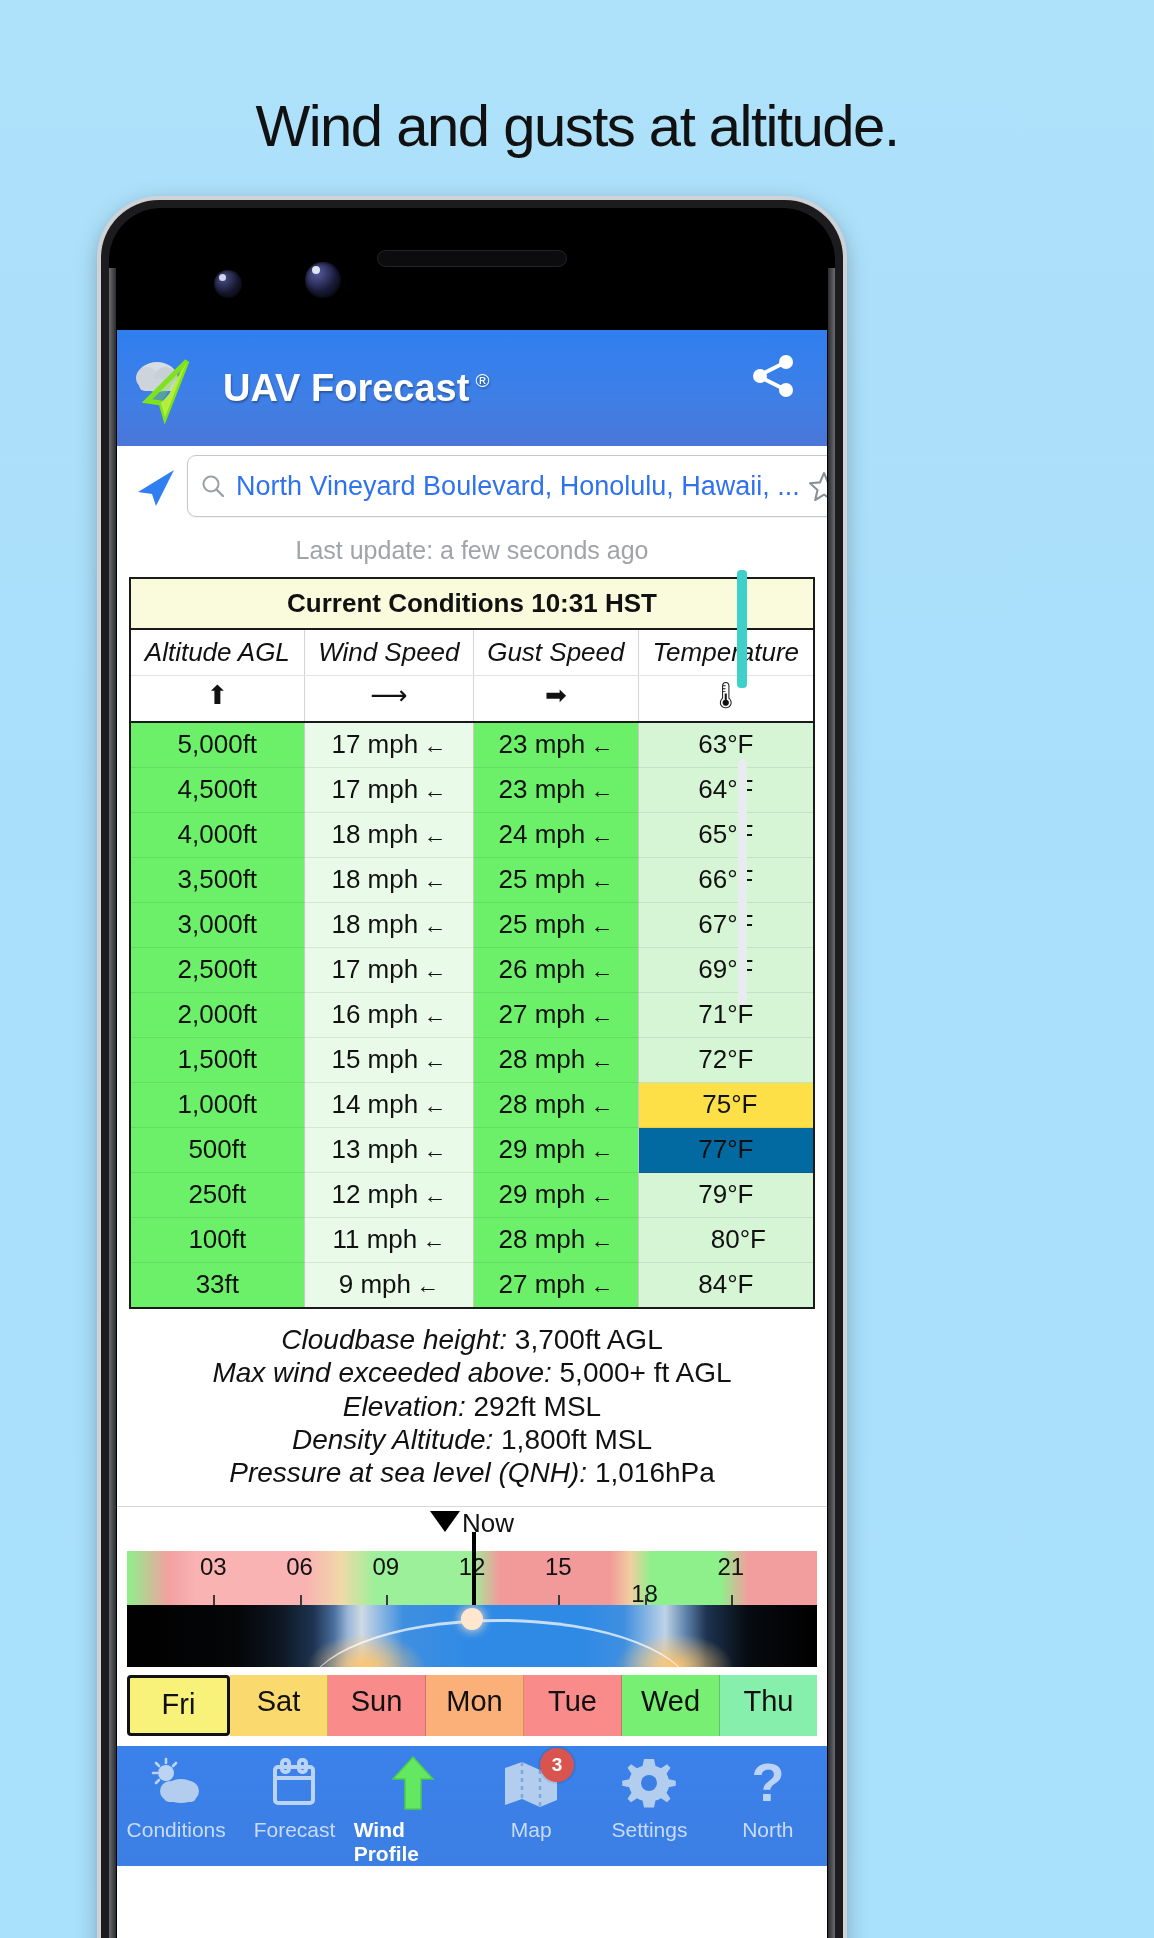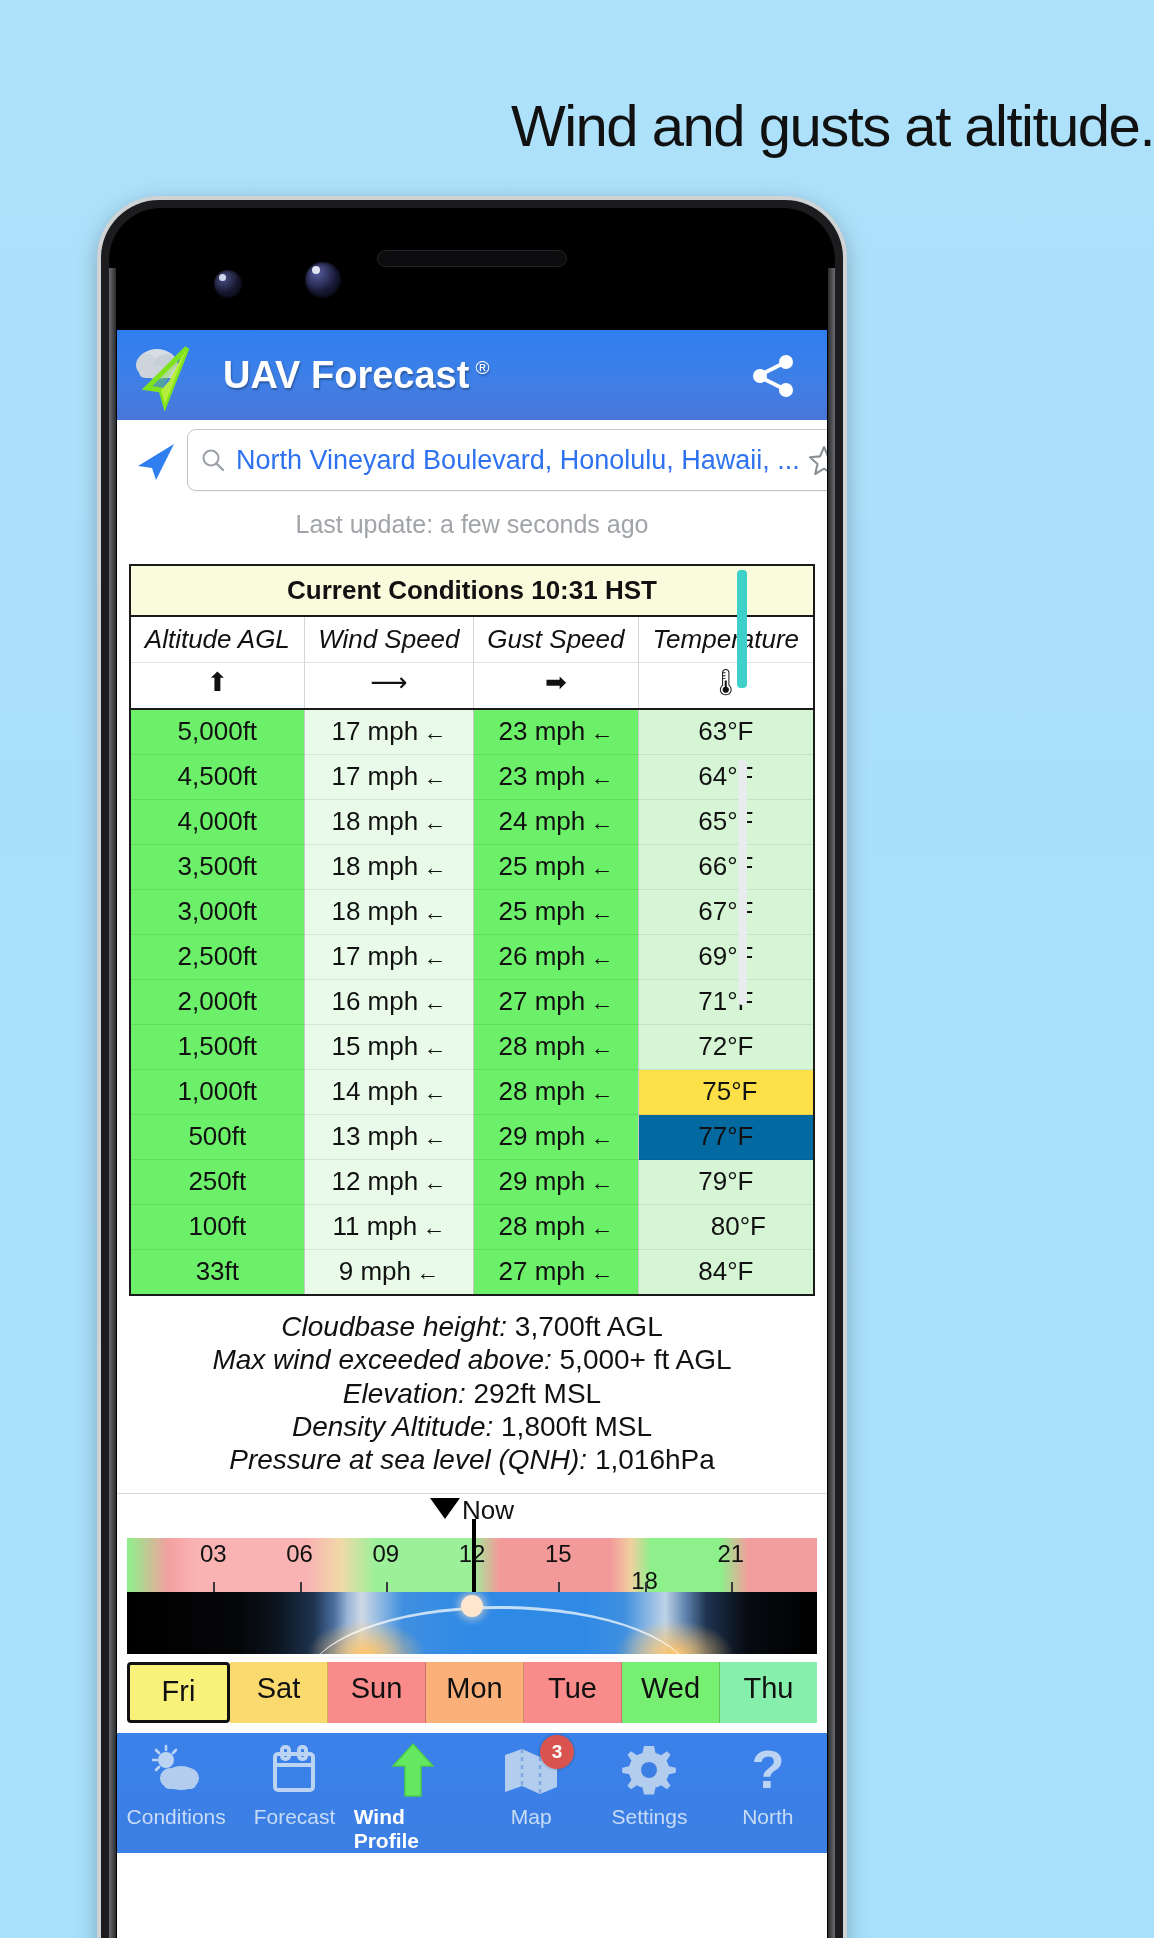--- a/index.html
+++ b/index.html
@@ -11,21 +11,21 @@
   }
   body {
     background: linear-gradient(180deg, #aee1fa 0%, #aadffb 40%, #a9e0fc 100%);
     position: relative;
   }
 
   
   .headline {
     position: absolute;
     top: 92px; left: 0; width: 1154px;
-    text-align: right;
+    text-align: center;
     font-size: 58px;
     letter-spacing: -1.5px;
     color: #111;
     font-family: "Liberation Sans", sans-serif;
   }
 
   
   .phone {
     position: absolute;
     left: 101px; top: 200px;
@@ -72,21 +72,21 @@
   .screen {
     position: absolute;
     left: 8px; top: 122px;
     width: 710px; height: 1630px;
     background:#fff;
     overflow: hidden;
   }
 
   
   .appbar {
-    height: 90px;
+    height: 116px;
     background: linear-gradient(180deg,#2f7ff0 0%, #3f7fe6 60%, #4a76d8 100%);
     display: flex; align-items: center; position: relative;
   }
   .app-logo { width: 86px; height: 86px; margin-left: 8px; position: relative; flex: none; }
   .app-title {
     color: #fff; font-size: 38px; font-weight: 600;
     margin-left: 12px; text-shadow: 1px 2px 2px rgba(0,0,0,.3);
     white-space: nowrap;
   }
   .app-reg { font-size: 19px; vertical-align: super; margin-left: 6px; font-weight:400;}
@@ -104,21 +104,21 @@
     box-shadow: 0 1px 2px rgba(0,0,0,.06);
   }
   .search-icon { width: 26px; height:26px; flex:none; margin-right: 10px; }
   .search-text {
     flex:1; color:#2f72f0; font-size: 27px; white-space:nowrap; overflow:hidden;
   }
   .star-icon { width:32px; height:32px; flex:none; margin-left:8px;}
 
   
   .lastupdate {
-    text-align:center; color:#a0a4a8; font-size: 25px; padding: 10px 0 25px;
+    text-align:center; color:#a0a4a8; font-size: 25px; padding: 10px 0 12px;
     background:#fff;
   }
 
   
   .tablewrap { padding: 0 12px; background:#fff;}
   table.cond {
     width: 100%; border-collapse: collapse;
     border: 2px solid #1a1a1a;
     font-size: 25px;
   }

